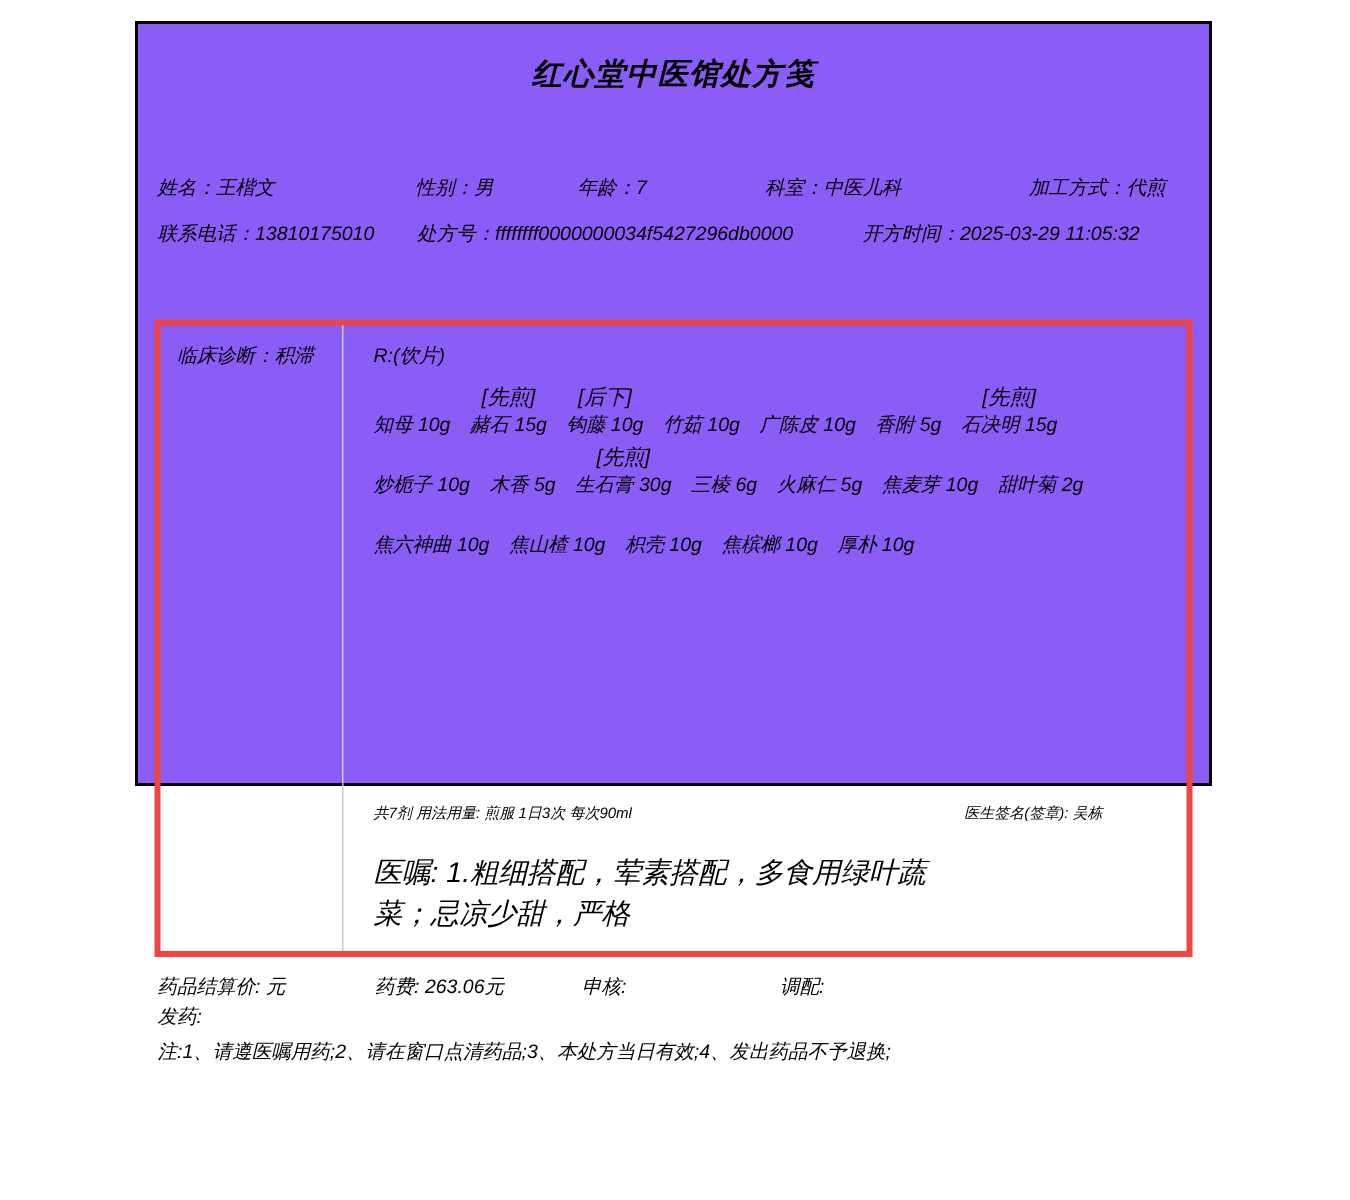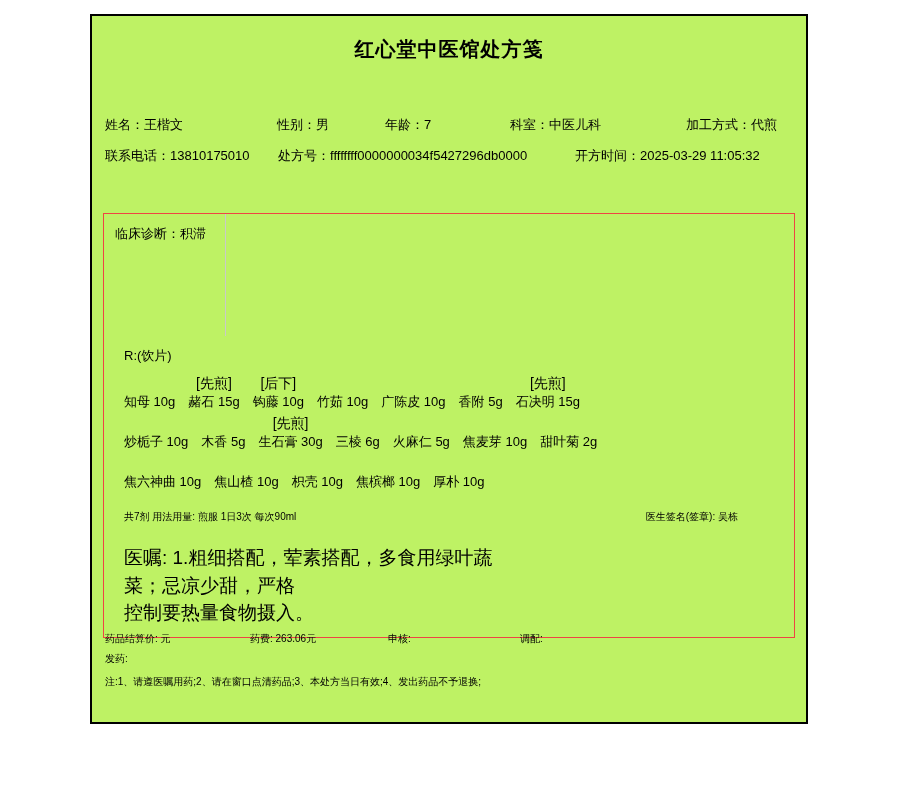--- a/index.html
+++ b/index.html
@@ -16,24 +16,25 @@
     width: 900px;
     height: 800px;
     background: #fff;
     overflow: hidden;
   }
   .sheet {
     position: absolute;
     left: 90px;
     top: 14px;
     width: 718px;
-    height: 710px;
+    height: 510px;
     border: 2px solid #000;
     box-sizing: border-box;
-    background: #bef264;
+    background: #8b5cf6;
+    font-style: italic;
   }
   .title {
     position: absolute;
     top: 20px;
     left: 0;
     width: 100%;
     text-align: center;
     font-size: 20px;
     font-weight: bold;
     letter-spacing: 1px;
@@ -42,24 +43,23 @@
     position: absolute;
     font-size: 13px;
     white-space: nowrap;
   }
   .rxbox {
     position: absolute;
     left: 11px;
     top: 197px;
     width: 692px;
     height: 425px;
-    border: 1px solid #ef4444;
-    box-sizing: border-box;
-    display: flex;
-    flex-direction: column;
+    border: 4px solid #ef4444;
+    box-sizing: border-box;
+    display: flex;
   }
   .diag-col {
     width: 122px;
     flex: 0 0 122px;
     border-right: 1px solid #c9c9c9;
     padding: 11px 8px 0 11px;
     font-size: 13px;
     box-sizing: border-box;
   }
   .r-col {
@@ -106,22 +106,22 @@
   }
   .advice {
     font-size: 19px;
     line-height: 1.45;
     max-width: 385px;
   }
   .footer {
     position: absolute;
     left: 13px;
     right: 13px;
-    top: 613px;
-    font-size: 10px;
+    top: 632px;
+    font-size: 13px;
   }
   .f-grid {
     display: grid;
     grid-template-columns: 145px 138px 132px 1fr;
     line-height: 20px;
   }
   .f-note {
     margin-top: 3px;
     line-height: 20px;
     white-space: nowrap;
@@ -239,21 +239,20 @@
 
         <div class="spacer"></div>
 
         <div class="usage-line">
           <span><span>共7剂</span> <span>用法用量:</span> <span>煎服 1日3次 每次90ml</span></span>
           <span><span>医生签名(签章):</span> <span>吴栋</span></span>
         </div>
 
         <div class="advice">
           <div>医嘱: 1.粗细搭配，荤素搭配，多食用绿叶蔬菜；忌凉少甜，严格</div>
-          <div>控制要热量食物摄入。</div>
         </div>
       </div>
     </div>
 
     <div class="footer">
       <div class="f-grid">
         <span><span>药品结算价:</span> <span>元</span></span>
         <span><span>药费:</span> <span>263.06元</span></span>
         <span><span>申核:</span> <span></span></span>
         <span><span>调配:</span> <span></span></span>

